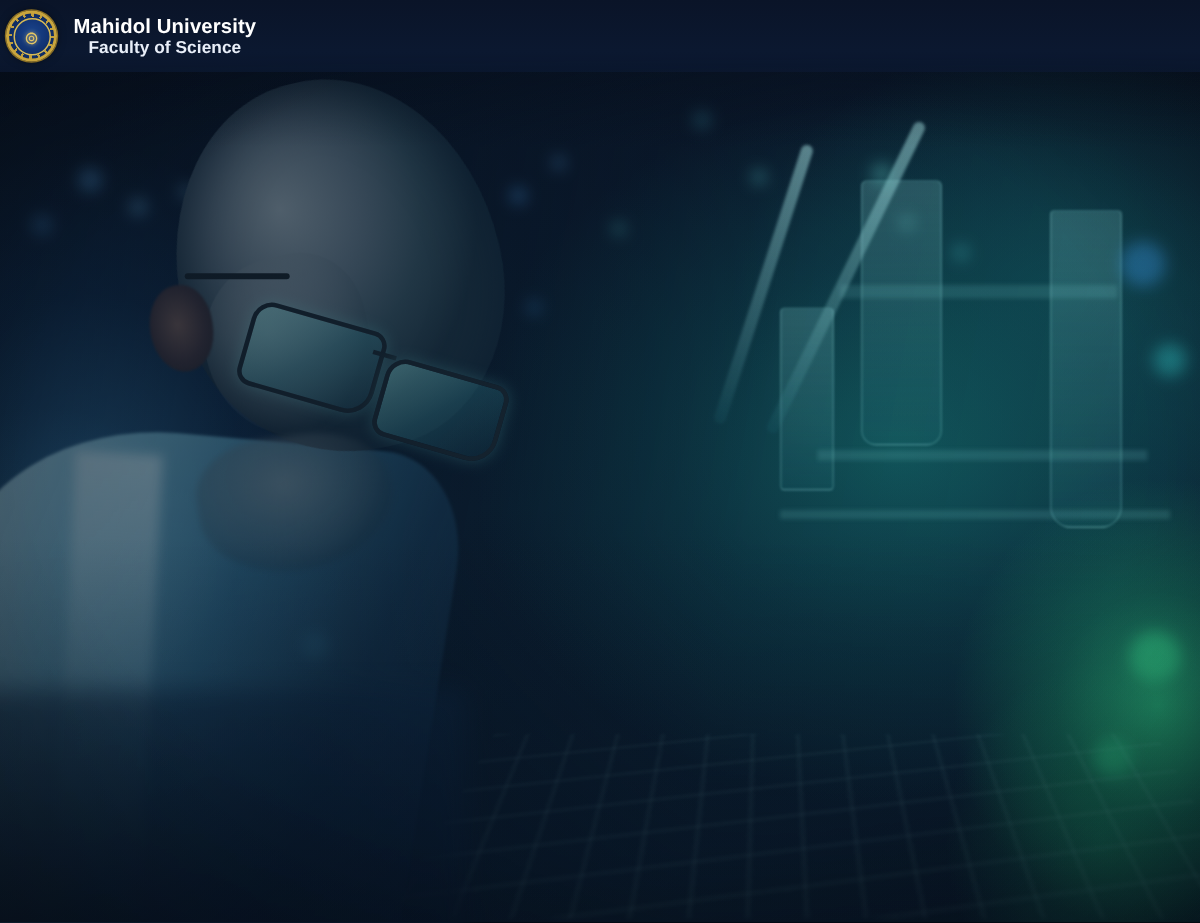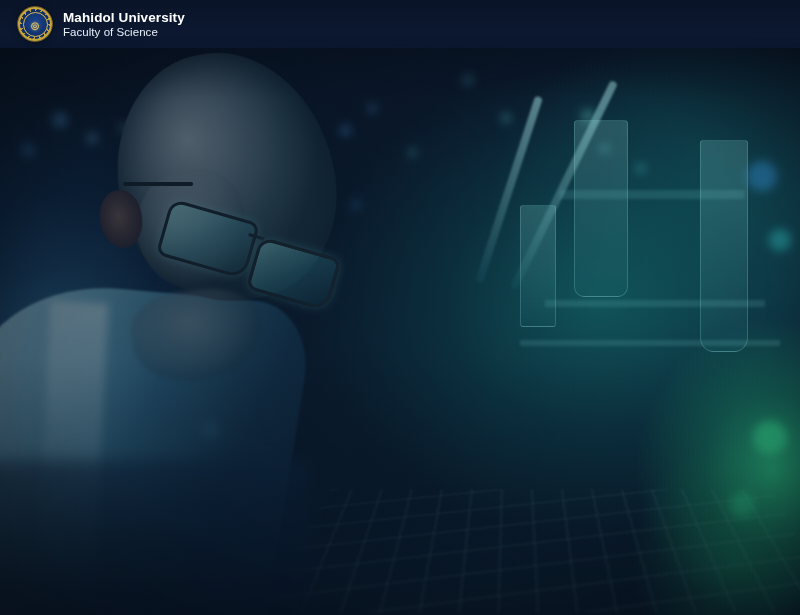--- a/index.html
+++ b/index.html
@@ -219,21 +219,21 @@
   }
 
   
   .header {
     position: absolute;
     left: 0; top: 0;
     width: 100%; height: 48px;
     background: linear-gradient(180deg, #0a1428 0%, #0b1830 72%, rgba(11,24,48,0.82) 100%);
     display: flex;
     align-items: center;
-    padding-left: 18px;
+    padding-left: 4px;
     box-sizing: border-box;
     z-index: 20;
   }
   .logo {
     position: relative;
     width: 34px; height: 34px;
     border-radius: 50%;
     background: radial-gradient(circle at 50% 50%, #13387a 0%, #102f68 58%, #0c2350 100%);
     border: 2.4px solid #c9a53d;
     box-sizing: border-box;
@@ -276,24 +276,25 @@
     line-height: 1.12;
   }
   .org-name {
     font-size: 13.5px;
     font-weight: bold;
     color: #ffffff;
     letter-spacing: 0.1px;
   }
   .org-unit {
     font-size: 11.5px;
-    font-weight: normal;
+    font-weight: bold;
     color: #e8eef8;
     letter-spacing: 0.05px;
     margin-top: 1px;
+    text-align: center;
   }
 
   
   .title-block {
     position: absolute;
     left: 111px;
     top: 272px;
     z-index: 15;
     color: #ffffff;
   }

